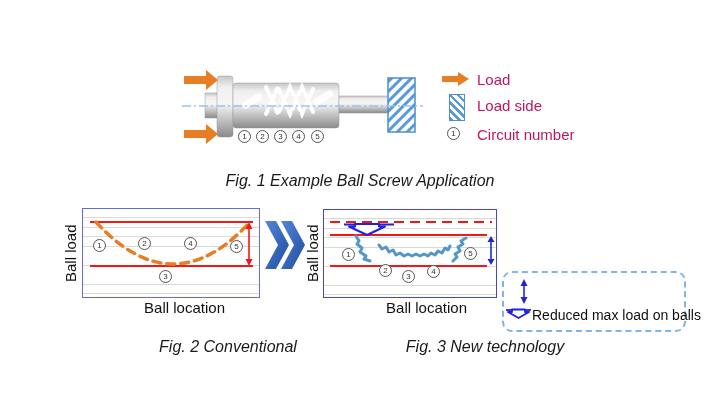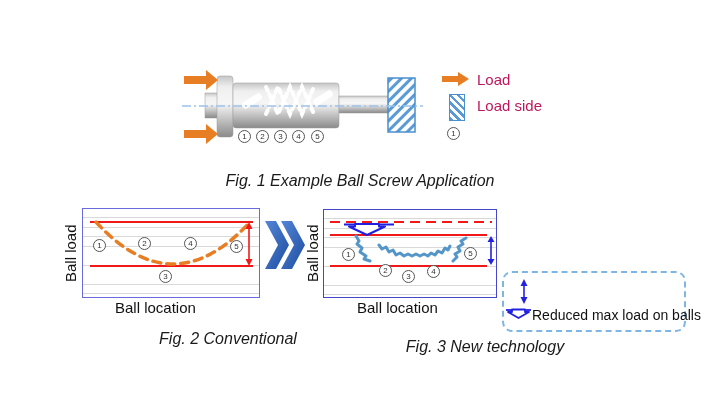--- a/index.html
+++ b/index.html
@@ -1,20 +1,20 @@
 <!DOCTYPE html>
 <html><head>
 <meta charset="utf-8">
 <style>
   html,body{margin:0;padding:0;}
   body{font-family:"Liberation Sans","DejaVu Sans",sans-serif;background:#fff;}
   #stage{position:relative;width:725px;height:410px;background:#fff;overflow:hidden;}
   .abs{position:absolute;}
   .caption{position:absolute;font-size:16px;color:#1a1a1a;text-align:center;white-space:nowrap;font-style:italic;}
-  .xlab{position:absolute;font-size:15px;color:#111;text-align:left;white-space:nowrap;}
+  .xlab{position:absolute;font-size:15px;color:#111;text-align:right;white-space:nowrap;}
   .ylab{position:absolute;font-size:15px;color:#111;transform:rotate(-90deg);transform-origin:0 0;white-space:nowrap;}
   .panel{position:absolute;background:
      repeating-linear-gradient(to bottom,#ffffff 0 8.5px,#d9d9d9 8.5px 9.5px);
      background-color:#fff;}
   .panel.fig2{left:82px;top:208px;width:176px;height:88px;border:1.5px solid #6a6adf;}
   .panel.fig3{left:323px;top:209px;width:172px;height:87px;border:1.5px solid #4646cc;}
   .circ{position:absolute;width:11px;height:11px;border:1px solid #555;border-radius:50%;
      background:#fff;font-size:8px;line-height:11px;text-align:center;color:#333;}
   .legend-row-label{position:absolute;font-size:15px;color:#be185d;white-space:nowrap;}
   .hatch{position:absolute;left:449px;top:94px;width:14px;height:25px;border:1.5px solid #4a8fd0;
@@ -83,20 +83,21 @@
 
   <svg class="abs" style="left:442px;top:72px" width="28" height="14" viewBox="0 0 28 14">
     <polygon points="0,4 16,4 16,0 27,7 16,14 16,10 0,10" fill="#e87e24"></polygon>
   </svg>
   <div class="legend-row-label" style="left:477px;top:71px">Load</div>
 
   <div class="hatch"></div>
   <div class="legend-row-label" style="left:477px;top:97px">Load side</div>
 
   <span class="circ" style="left:447px;top:127px">1</span>
+  <div class="legend-row-label" style="left:477px;top:126px">Circuit number</div>
 
   <div class="caption" style="left:200px;top:172px;width:320px">Fig. 1 Example Ball Screw Application</div>
 
   <div class="panel fig2">
     <svg width="176" height="88" viewBox="0 0 176 88" style="position:absolute;left:0;top:0">
       <path d="M7,13 H170" stroke="#f01818" stroke-width="2" fill="none"></path>
       <path d="M7,57 H170" stroke="#f01818" stroke-width="2" fill="none"></path>
       <path d="M13,13 Q90,97 167,13" fill="none" stroke="#e87e24" stroke-width="3.5" stroke-linecap="round" stroke-dasharray="8 6"></path>
       <g stroke="#f01818" fill="#f01818">
         <line x1="166" y1="18" x2="166" y2="52" stroke-width="1.6"></line>
@@ -105,21 +106,21 @@
       </g>
     </svg>
   </div>
   <span class="circ" style="left:93px;top:239px">1</span>
   <span class="circ" style="left:138px;top:237px">2</span>
   <span class="circ" style="left:159px;top:270px">3</span>
   <span class="circ" style="left:184px;top:237px">4</span>
   <span class="circ" style="left:230px;top:240px">5</span>
   <div class="ylab" style="left:62px;top:282px">Ball load</div>
   <div class="xlab" style="left:115px;top:299px;width:110px">Ball location</div>
-  <div class="caption" style="left:128px;top:330px;width:200px">Fig. 2 Conventional</div>
+  <div class="caption" style="left:128px;top:338px;width:200px">Fig. 2 Conventional</div>
 
   <svg class="abs" style="left:265px;top:221px" width="40" height="48" viewBox="0 0 40 48">
     <defs>
       <linearGradient id="chev2" x1="0" y1="0" x2="1" y2="1">
         <stop offset="0" stop-color="#5585d6"></stop>
           <stop offset="1" stop-color="#1d4da0"></stop>
       </linearGradient>
     </defs>
     <polygon points="0,0 11,0 24,24 11,48 0,48 13,24" fill="url(#chev2)"></polygon>
     <polygon points="16,0 27,0 40,24 27,48 16,48 29,24" fill="url(#chev2)"></polygon>

